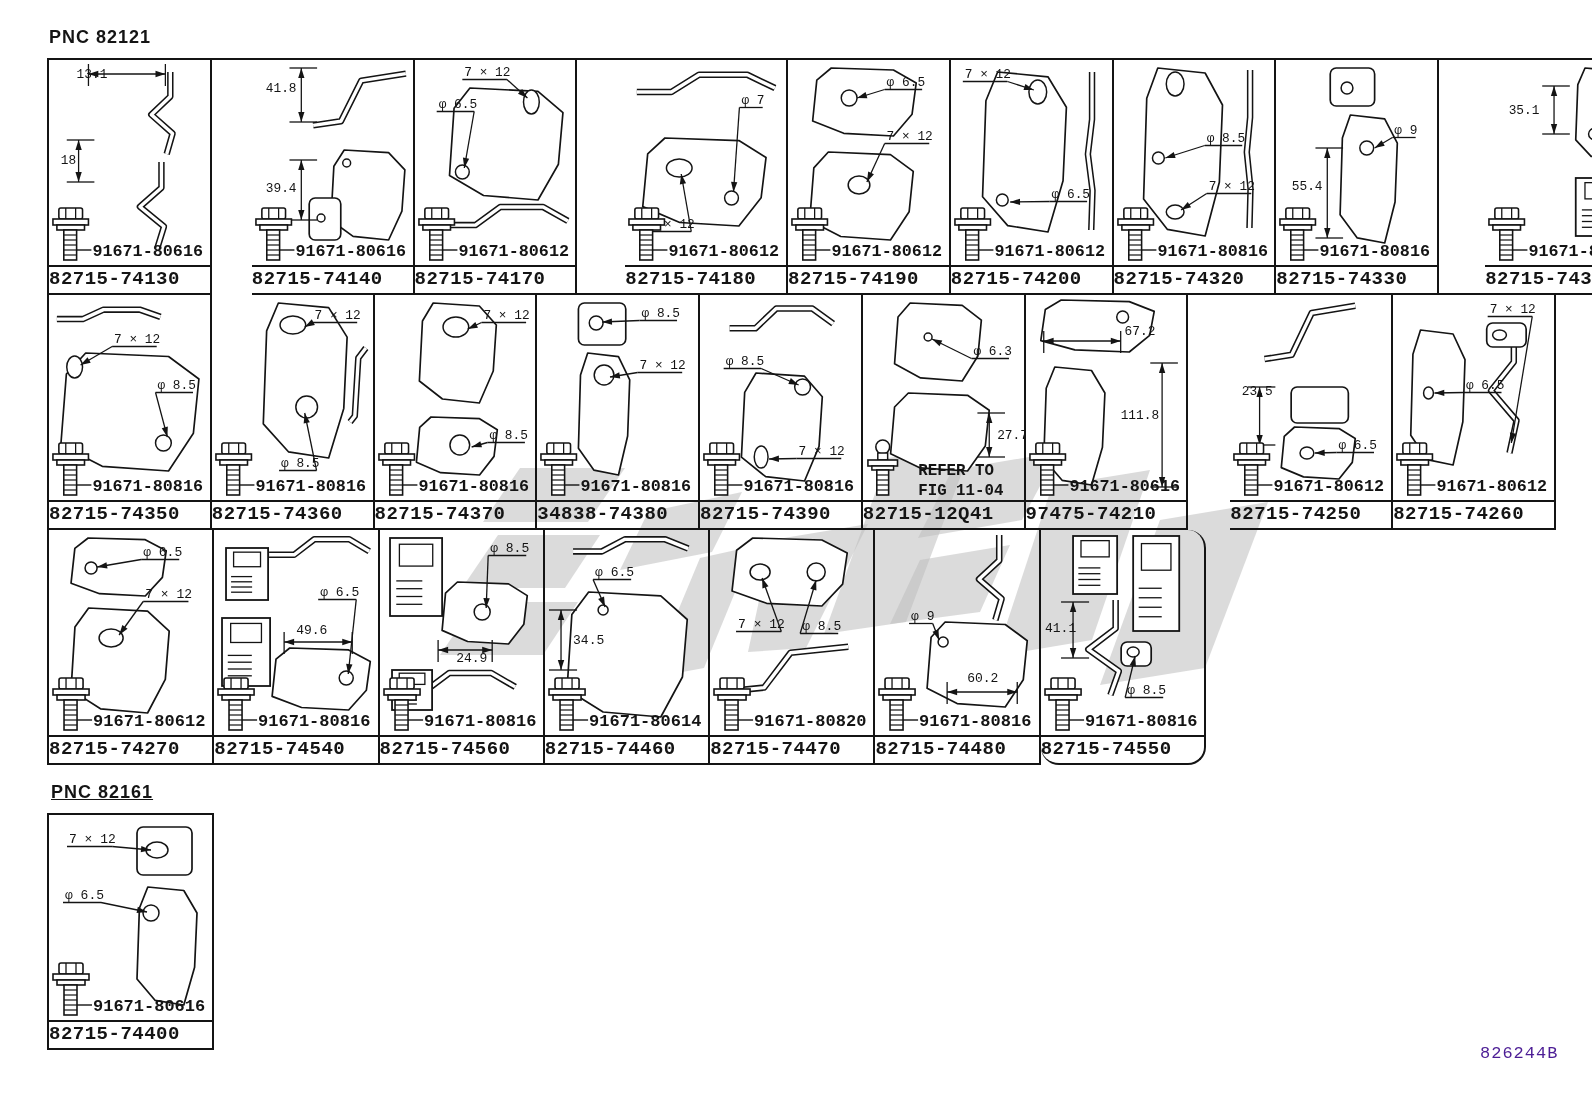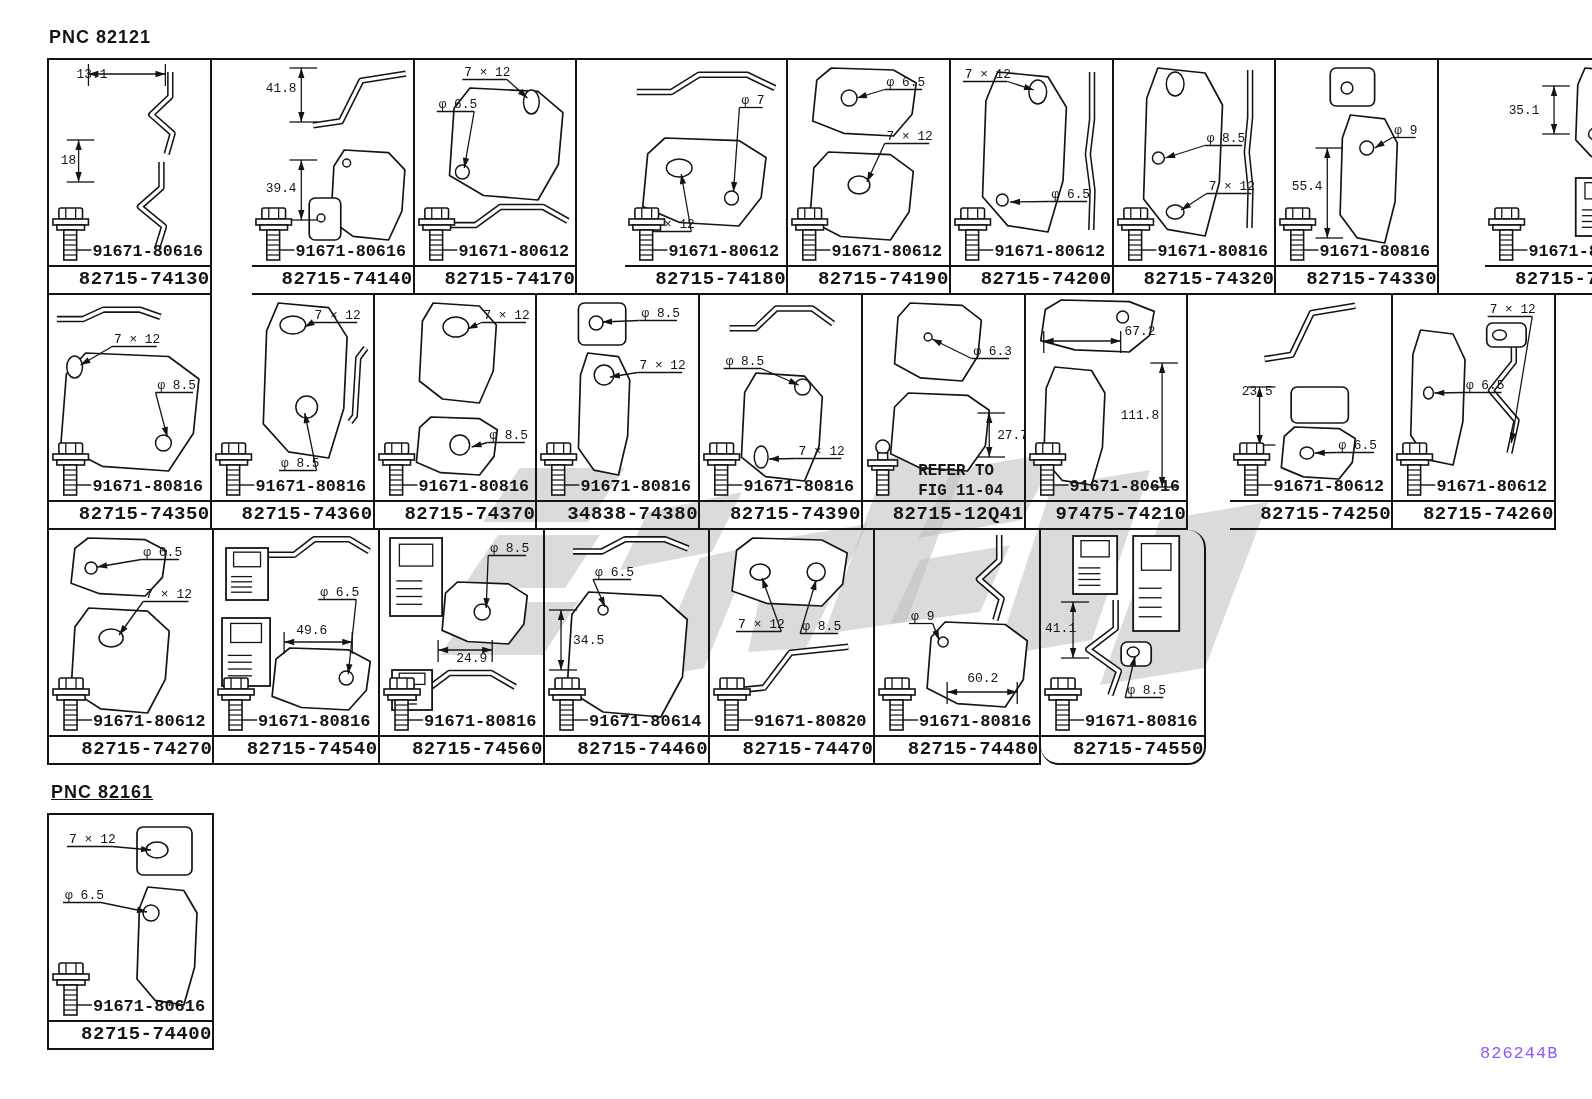--- a/index.html
+++ b/index.html
@@ -4,24 +4,24 @@
 <style>
   html,body{margin:0;padding:0;background:#ffffff;}
   #page{position:relative;width:1592px;height:1099px;background:#fff;overflow:hidden;
         font-family:"Liberation Mono","DejaVu Sans Mono",monospace;color:#141414;}
   .pnc-label{position:absolute;font-family:"Liberation Sans","DejaVu Sans",sans-serif;
         font-size:18px;font-weight:600;letter-spacing:1px;color:#141414;z-index:3;}
   .grid{position:absolute;border-top:2px solid #141414;border-left:2px solid #141414;z-index:2;}
   .grow{display:flex;}
   .cell{border-right:2px solid #141414;border-bottom:2px solid #141414;background:transparent;}
   .drawing{display:block;}
-  .strip{border-top:2px solid #141414;height:26px;line-height:25px;text-align:right;
+  .strip{border-top:2px solid #141414;height:26px;line-height:25px;text-align:left;
          font-weight:700;font-size:19px;letter-spacing:0.5px;white-space:nowrap;}
   #watermark{position:absolute;left:0;top:0;z-index:1;pointer-events:none;}
-  #figure-code{position:absolute;font-size:17px;letter-spacing:1px;color:#8b5cf6;z-index:3;}
+  #figure-code{position:absolute;font-size:17px;letter-spacing:1px;color:#4c1d95;z-index:3;}
   svg text{font-family:"Liberation Mono","DejaVu Sans Mono",monospace;}
 </style>
 </head>
 <body>
 
 <div id="page">
   <svg id="watermark" width="1592" height="1099">
       <polygon points="520,468 625,468 588,522 483,522" fill="#bdbdbd" opacity="0.55"></polygon>
       <polygon points="498,535 600,535 565,588 462,588" fill="#bdbdbd" opacity="0.55"></polygon>
       <polygon points="476,602 578,602 543,655 440,655" fill="#bdbdbd" opacity="0.55"></polygon>

